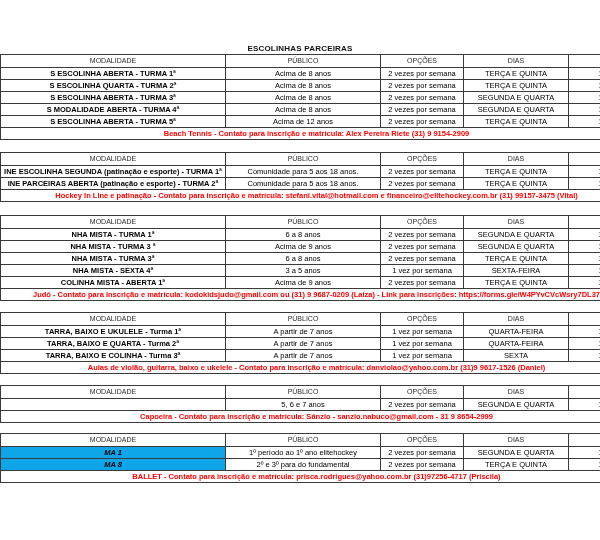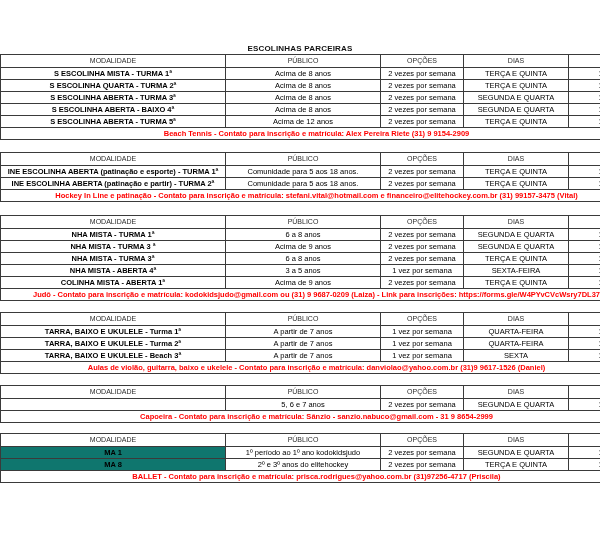--- a/index.html
+++ b/index.html
@@ -27,21 +27,21 @@
   tr.hdr td{height:12px;line-height:12px;font-size:7px;color:#2b2b2b;}
   td.mod{text-align:left;font-weight:bold;padding-left:2px;}
   td.ext{text-align:left;padding-left:20px;}
   tr.foot td{color:#ff0000;font-weight:bold;font-size:7.5px;height:11px;}
   .t1{margin-top:1px;}
   .t2{margin-top:12px;}
   .t3{margin-top:13px;}
   .t4{margin-top:11px;}
   .t5{margin-top:11px;}
   .t6{margin-top:10px;}
-  .ballet td.mod{background:#0f766e;}
+  .ballet td.mod{background:#0ea5e9;font-style:italic;}
 </style>
 </head>
 <body>
 
 <div class="page">
 
   <div class="title">ESCOLINHAS PARCEIRAS</div>
 
   <table class="sched t1">
     <colgroup>
@@ -53,42 +53,42 @@
       </colgroup>
     <tbody>
         <tr class="hdr">
       <td>MODALIDADE</td>
       <td>PÚBLICO</td>
       <td>OPÇÕES</td>
       <td>DIAS</td>
       <td></td>
     </tr>
     <tr>
-      <td class="mod">S ESCOLINHA MISTA - TURMA 1ª</td>
+      <td class="mod">S ESCOLINHA ABERTA - TURMA 1ª</td>
       <td>Acima de 8 anos</td>
       <td>2 vezes por semana</td>
       <td>TERÇA E QUINTA</td>
       <td class="ext">1</td>
     </tr>
     <tr>
       <td class="mod">S ESCOLINHA QUARTA - TURMA 2ª</td>
       <td>Acima de 8 anos</td>
       <td>2 vezes por semana</td>
       <td>TERÇA E QUINTA</td>
       <td class="ext">1</td>
     </tr>
     <tr>
       <td class="mod">S ESCOLINHA ABERTA - TURMA 3ª</td>
       <td>Acima de 8 anos</td>
       <td>2 vezes por semana</td>
       <td>SEGUNDA E QUARTA</td>
       <td class="ext">1</td>
     </tr>
     <tr>
-      <td class="mod">S ESCOLINHA ABERTA - BAIXO 4ª</td>
+      <td class="mod">S MODALIDADE ABERTA - TURMA 4ª</td>
       <td>Acima de 8 anos</td>
       <td>2 vezes por semana</td>
       <td>SEGUNDA E QUARTA</td>
       <td class="ext">1</td>
     </tr>
     <tr>
       <td class="mod">S ESCOLINHA ABERTA - TURMA 5ª</td>
       <td>Acima de 12 anos</td>
       <td>2 vezes por semana</td>
       <td>TERÇA E QUINTA</td>
@@ -110,28 +110,28 @@
       </colgroup>
     <tbody>
         <tr class="hdr">
       <td>MODALIDADE</td>
       <td>PÚBLICO</td>
       <td>OPÇÕES</td>
       <td>DIAS</td>
       <td></td>
     </tr>
     <tr>
-      <td class="mod">INE ESCOLINHA ABERTA (patinação e esporte) - TURMA 1ª</td>
+      <td class="mod">INE ESCOLINHA SEGUNDA (patinação e esporte) - TURMA 1ª</td>
       <td>Comunidade para 5 aos 18 anos.</td>
       <td>2 vezes por semana</td>
       <td>TERÇA E QUINTA</td>
       <td class="ext">1</td>
     </tr>
     <tr>
-      <td class="mod">INE ESCOLINHA ABERTA (patinação e partir) - TURMA 2ª</td>
+      <td class="mod">INE PARCEIRAS ABERTA (patinação e esporte) - TURMA 2ª</td>
       <td>Comunidade para 5 aos 18 anos.</td>
       <td>2 vezes por semana</td>
       <td>TERÇA E QUINTA</td>
       <td class="ext">1</td>
     </tr>
     <tr class="foot">
       <td colspan="5">Hockey In Line e patinação - Contato para inscrição e matrícula: stefani.vital@hotmail.com e financeiro@elitehockey.com.br (31) 99157-3475 (Vital)</td>
     </tr>
   </tbody>
     </table>
@@ -167,21 +167,21 @@
       <td class="ext">1</td>
     </tr>
     <tr>
       <td class="mod">NHA MISTA - TURMA 3ª</td>
       <td>6 a 8 anos</td>
       <td>2 vezes por semana</td>
       <td>TERÇA E QUINTA</td>
       <td class="ext">1</td>
     </tr>
     <tr>
-      <td class="mod">NHA MISTA - ABERTA 4ª</td>
+      <td class="mod">NHA MISTA - SEXTA 4ª</td>
       <td>3 a 5 anos</td>
       <td>1 vez por semana</td>
       <td>SEXTA-FEIRA</td>
       <td class="ext">1</td>
     </tr>
     <tr>
       <td class="mod">COLINHA MISTA - ABERTA 1ª</td>
       <td>Acima de 9 anos</td>
       <td>2 vezes por semana</td>
       <td>TERÇA E QUINTA</td>
@@ -210,28 +210,28 @@
       <td></td>
     </tr>
     <tr>
       <td class="mod">TARRA, BAIXO E UKULELE - Turma 1ª</td>
       <td>A partir de 7 anos</td>
       <td>1 vez por semana</td>
       <td>QUARTA-FEIRA</td>
       <td class="ext">1</td>
     </tr>
     <tr>
-      <td class="mod">TARRA, BAIXO E UKULELE - Turma 2ª</td>
+      <td class="mod">TARRA, BAIXO E QUARTA - Turma 2ª</td>
       <td>A partir de 7 anos</td>
       <td>1 vez por semana</td>
       <td>QUARTA-FEIRA</td>
       <td class="ext">1</td>
     </tr>
     <tr>
-      <td class="mod">TARRA, BAIXO E UKULELE - Beach 3ª</td>
+      <td class="mod">TARRA, BAIXO E COLINHA - Turma 3ª</td>
       <td>A partir de 7 anos</td>
       <td>1 vez por semana</td>
       <td>SEXTA</td>
       <td class="ext">1</td>
     </tr>
     <tr class="foot">
       <td colspan="5">Aulas de violão, guitarra, baixo e ukelele - Contato para inscrição e matrícula: danviolao@yahoo.com.br (31)9 9617-1526 (Daniel)</td>
     </tr>
   </tbody>
     </table>
@@ -276,28 +276,28 @@
     <tbody>
         <tr class="hdr">
       <td>MODALIDADE</td>
       <td>PÚBLICO</td>
       <td>OPÇÕES</td>
       <td>DIAS</td>
       <td></td>
     </tr>
     <tr>
       <td class="mod">MA 1</td>
-      <td>1º período ao 1º ano kodokidsjudo</td>
+      <td>1º período ao 1º ano elitehockey</td>
       <td>2 vezes por semana</td>
       <td>SEGUNDA E QUARTA</td>
       <td class="ext">1</td>
     </tr>
     <tr>
       <td class="mod">MA 8</td>
-      <td>2º e 3º anos do elitehockey</td>
+      <td>2º e 3º para do fundamental</td>
       <td>2 vezes por semana</td>
       <td>TERÇA E QUINTA</td>
       <td class="ext">1</td>
     </tr>
     <tr class="foot">
       <td colspan="5">BALLET - Contato para inscrição e matrícula: prisca.rodrigues@yahoo.com.br (31)97256-4717 (Priscila)</td>
     </tr>
   </tbody>
     </table>
 

